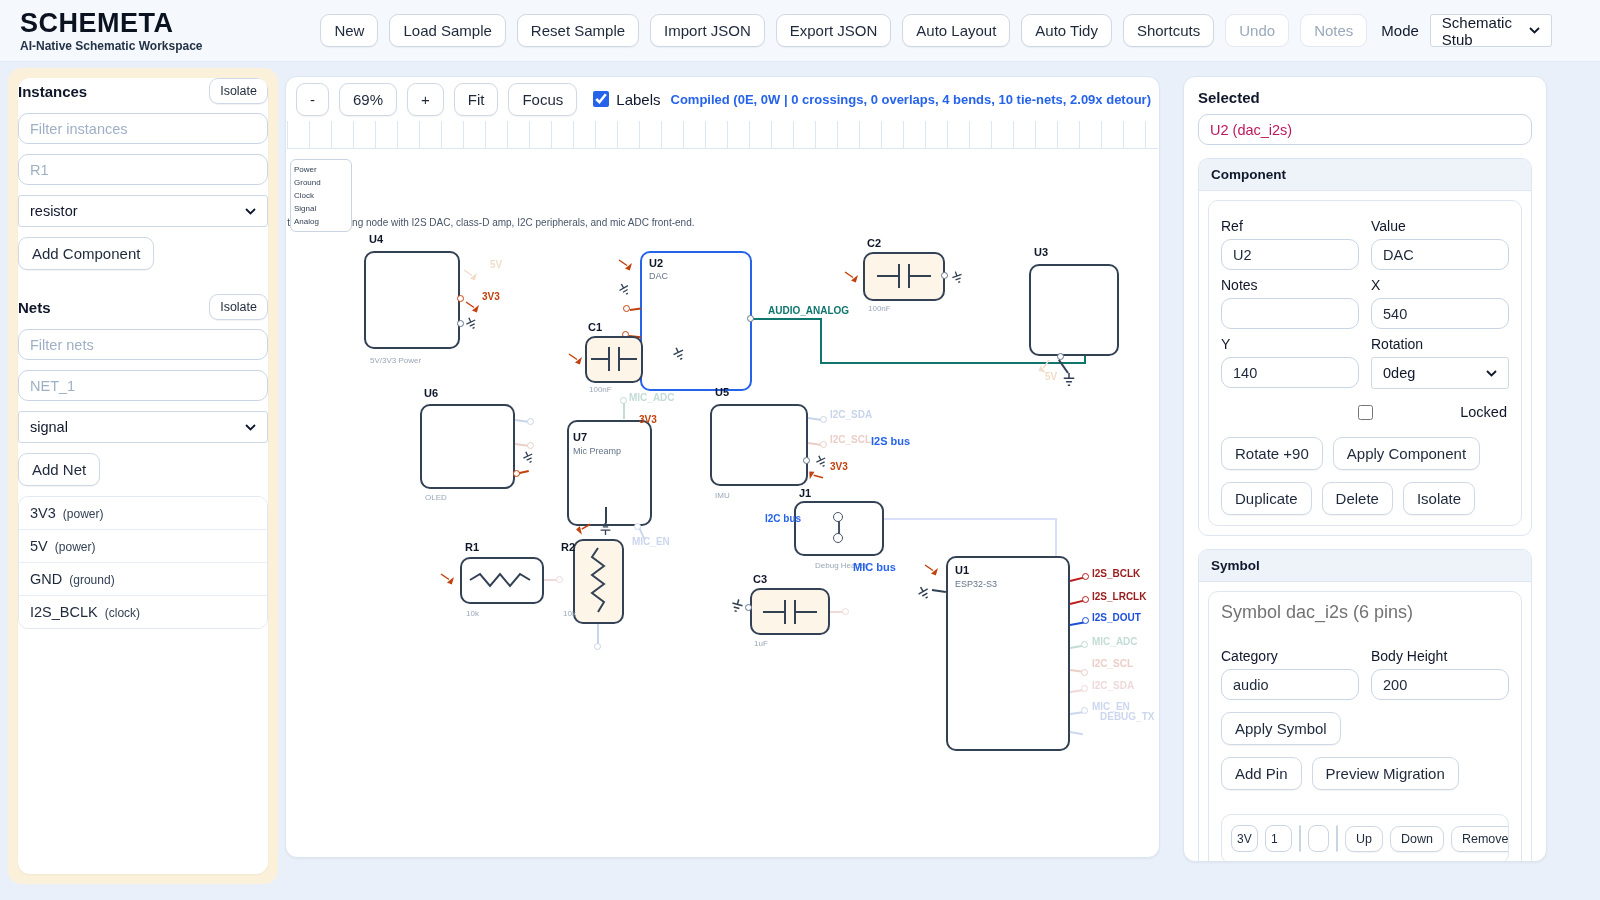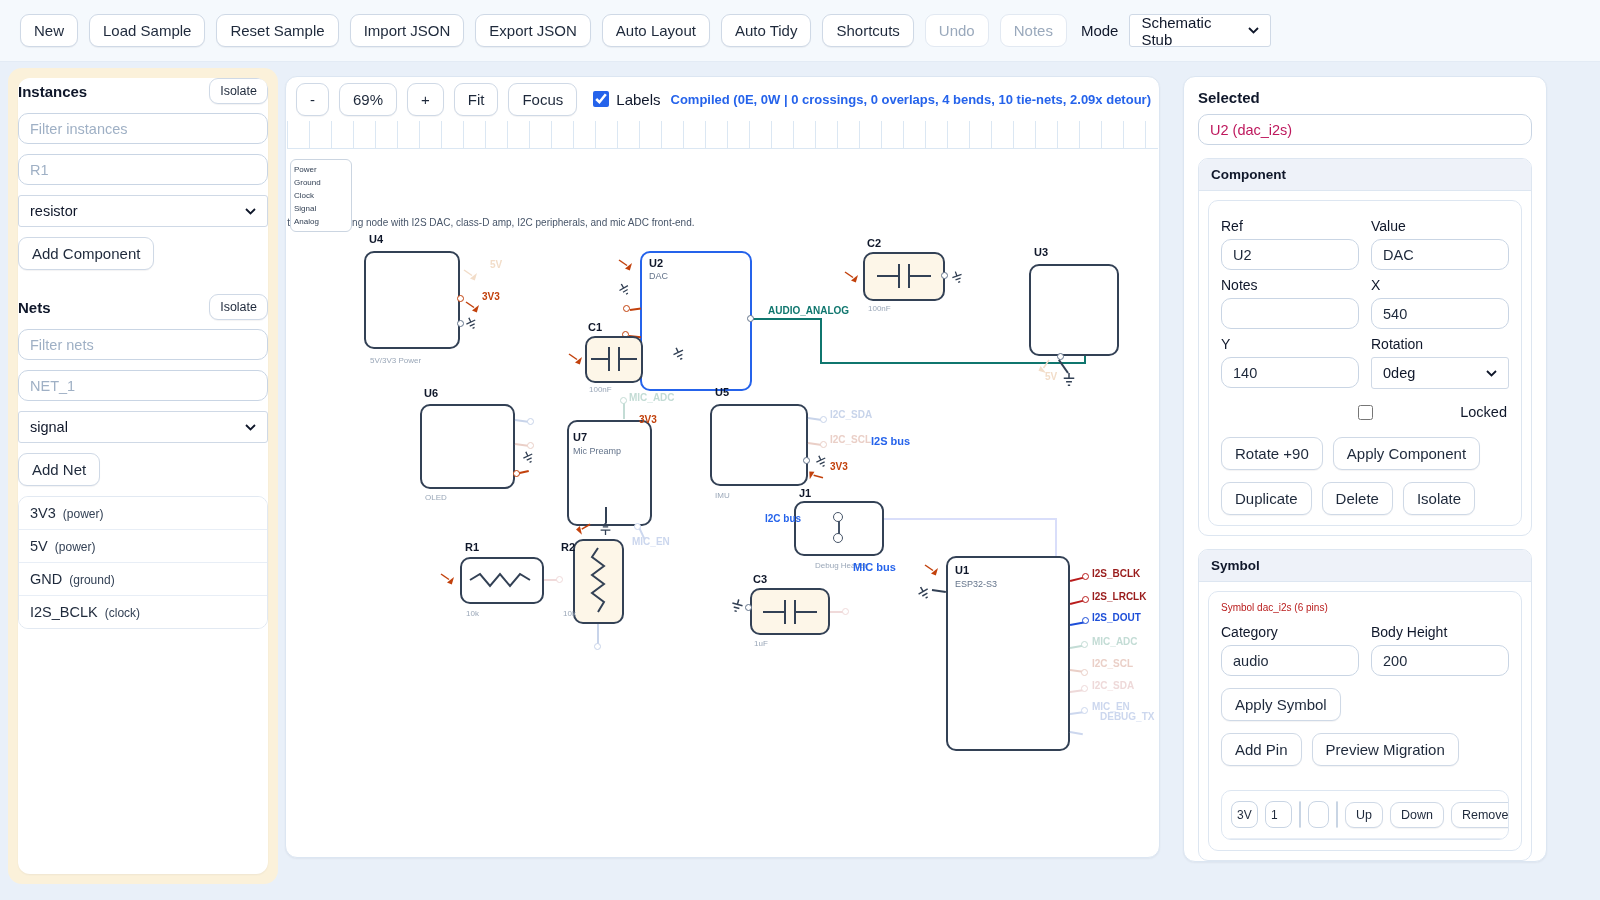--- a/index.html
+++ b/index.html
@@ -69,31 +69,35 @@
   .section{border:1px solid #dde6f1;border-radius:10px;margin-top:13px;overflow:hidden;background:#fff}
   .sechead{background:#eef2f9;border-bottom:1px solid #dde6f1;padding:8px 12px;font-weight:800;font-size:13.5px;color:#0f172a}
   .secbody{padding:9px}
   .ibox{border:1px solid #dde6f1;border-radius:10px;padding:10px 12px}
   .fgrid{display:grid;grid-template-columns:1fr 1fr;column-gap:12px}
   .flab{font-size:14px;color:#0f172a;margin:7px 0 5px}
   .btnrow{display:flex;gap:10px;flex-wrap:wrap;margin-top:12px}
   .lockrow{position:relative;display:flex;align-items:center;justify-content:center;height:26px;margin-top:10px}
   .lockrow input{width:15px;height:15px;accent-color:#2563eb}
   .locklab{position:absolute;right:2px;font-size:14.5px;color:#0f172a}
-  .summary{font-size:10px;color:#b91c1c;margin-bottom:4px}
+  .summary{font-size:18px;color:#737373;margin-bottom:18px}
   .pingroup{border:1px solid #dde6f1;border-radius:10px;margin-top:24px;overflow:hidden}
   .pinrow{display:flex;align-items:center;gap:7px;padding:10px 9px;border-bottom:1px solid #e8eef6}
   .pi{width:27px;height:27px;border:1px solid #c9d5e4;border-radius:8px;background:#fff;font-size:12px;color:#1e293b;padding:0 5px;overflow:hidden;white-space:nowrap}
   .pt{width:21px;padding:0 2px}
   .ps{width:35px;height:27px;border:1px solid #c9d5e4;border-radius:8px;background:#fff;display:inline-flex;align-items:center;justify-content:center;cursor:pointer}
 </style>
 </head>
 <body>
 
 <div class="hdr">
+  <div class="brand">
+    <h1>SCHEMETA</h1>
+    <div class="sub">AI-Native Schematic Workspace</div>
+  </div>
   <button class="btn">New</button>
   <button class="btn">Load Sample</button>
   <button class="btn">Reset Sample</button>
   <button class="btn">Import JSON</button>
   <button class="btn">Export JSON</button>
   <button class="btn">Auto Layout</button>
   <button class="btn">Auto Tidy</button>
   <button class="btn">Shortcuts</button>
   <button class="btn dis">Undo</button>
   <button class="btn dis">Notes</button>

